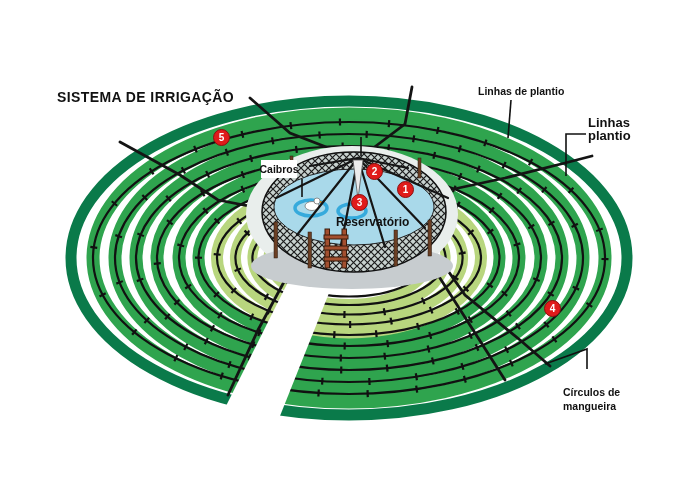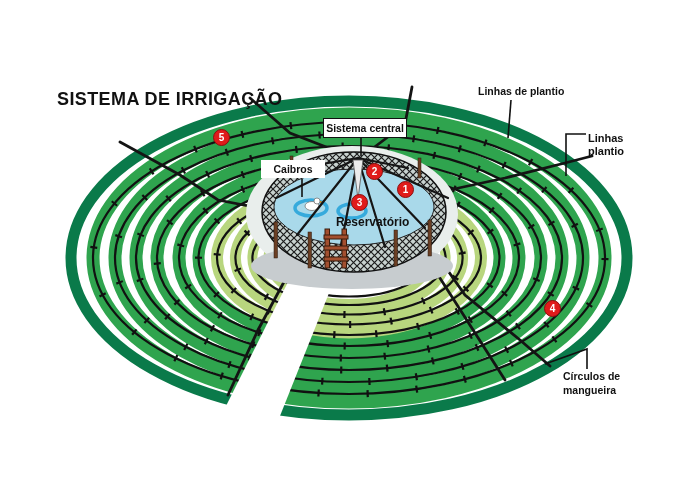--- a/index.html
+++ b/index.html
@@ -1,28 +1,28 @@
 <!DOCTYPE html>
 <html><head>
 <meta charset="utf-8">
 <style>
   html,body{margin:0;padding:0;background:#ffffff;}
   .stage{position:relative;width:700px;height:500px;background:#ffffff;overflow:hidden;
          font-family:"Liberation Sans",sans-serif;}
   .stage svg{position:absolute;left:0;top:0;}
   .lbl{position:absolute;color:#111;font-weight:bold;white-space:nowrap;}
-  .title{left:57px;top:89px;font-size:18px;letter-spacing:.4px;}
+  .title{left:57px;top:89px;font-size:14px;letter-spacing:.4px;}
   .plantio{left:478px;top:85px;font-size:10.5px;}
-  .mestras{left:588px;top:132px;font-size:11px;line-height:13px;}
-  .circulos{left:563px;top:369px;font-size:10.5px;line-height:14px;}
+  .mestras{left:588px;top:116px;font-size:13px;line-height:13px;}
+  .circulos{left:563px;top:385px;font-size:10.5px;line-height:14px;}
   .reservatorio{left:336px;top:215px;font-size:12px;}
   .box{position:absolute;background:#ffffff;color:#111;font-weight:bold;font-size:10.5px;
        display:flex;align-items:center;justify-content:center;}
   .box.central{left:323px;top:118px;width:82px;height:18px;border:1.5px solid #111;}
-  .box.caibros{left:261px;top:160px;width:64px;height:18px;}
+  .box.caibros{left:261px;top:160px;width:36px;height:18px;}
   .badge{position:absolute;width:17px;height:17px;border-radius:50%;background:#e01b1b;
          border:1px solid #8a0f0f;color:#fff;font-weight:bold;font-size:10px;
          display:flex;align-items:center;justify-content:center;box-sizing:border-box;}
 </style>
 </head>
 <body>
 
 <div class="stage">
 
   <svg width="700" height="500" viewBox="0 0 700 500">
@@ -139,21 +139,20 @@
   <div class="lbl mestras">
     <div>Linhas</div>
     <div>plantio</div>
   </div>
 
   <div class="lbl circulos">
     <div>Círculos de</div>
     <div>mangueira</div>
   </div>
 
-  <div class="box central">Sistema central</div>
 
   <div class="box caibros">Caibros</div>
 
   <div class="lbl reservatorio">Reservatório</div>
 
   <div class="badge" style="left:397px;top:181px;">1</div>
   <div class="badge" style="left:366px;top:163px;">2</div>
   <div class="badge" style="left:351px;top:194px;">3</div>
   <div class="badge" style="left:544px;top:300px;">4</div>
   <div class="badge" style="left:213px;top:129px;">5</div>

